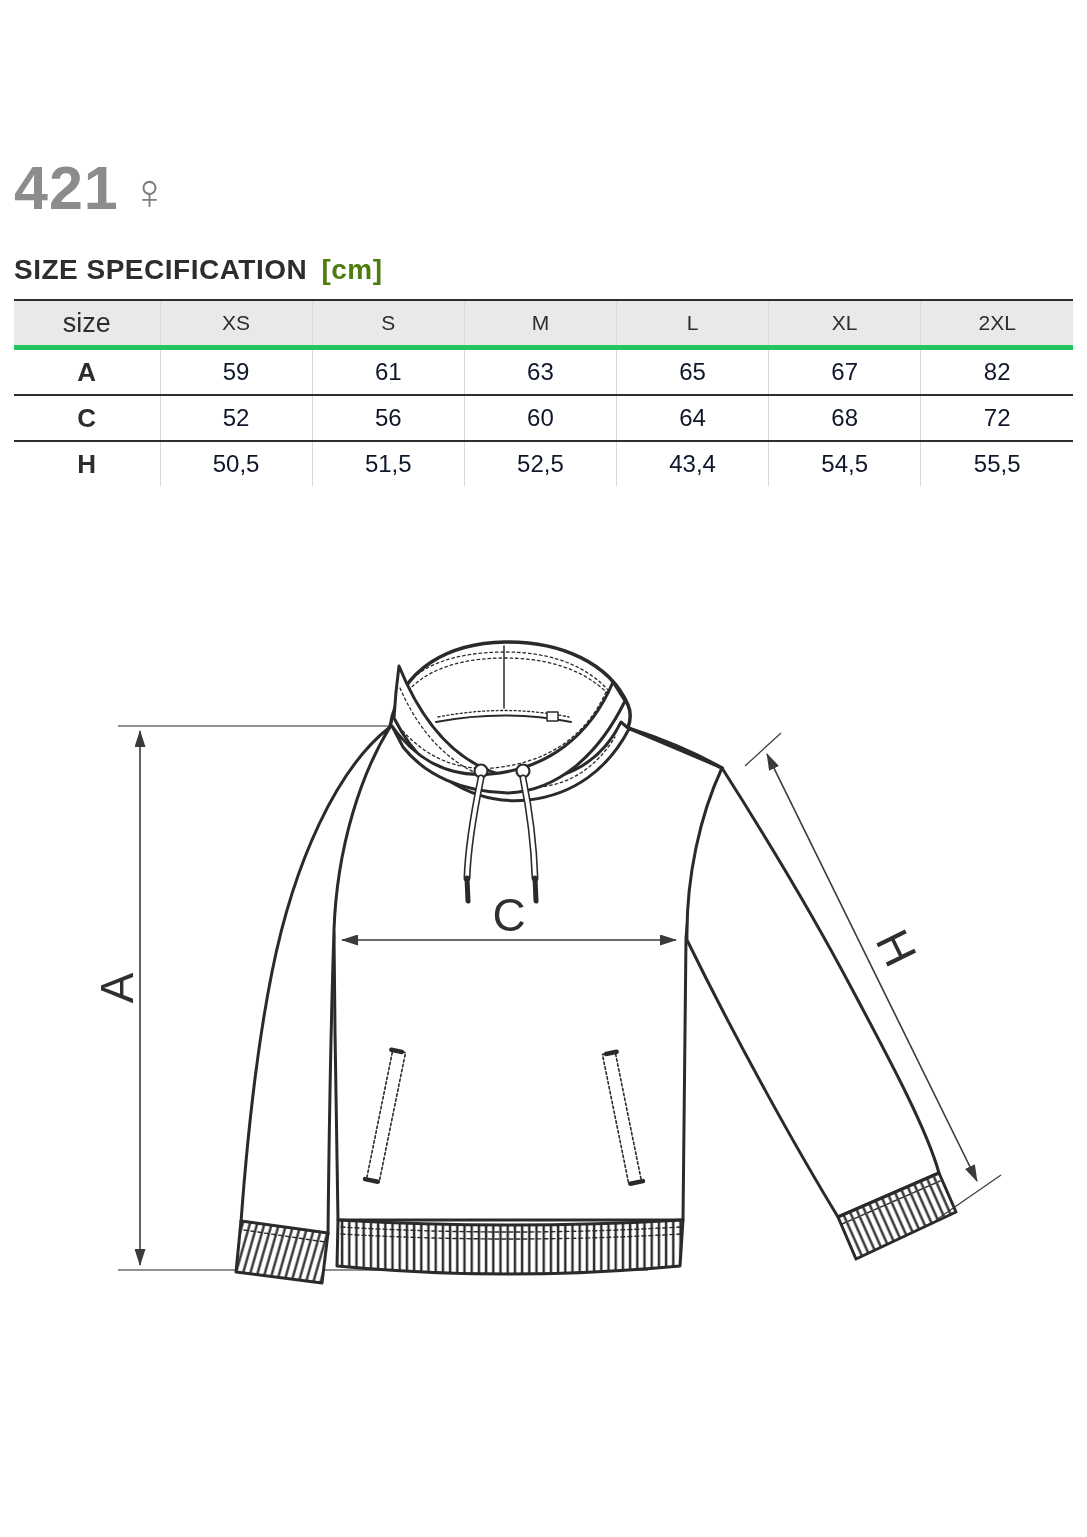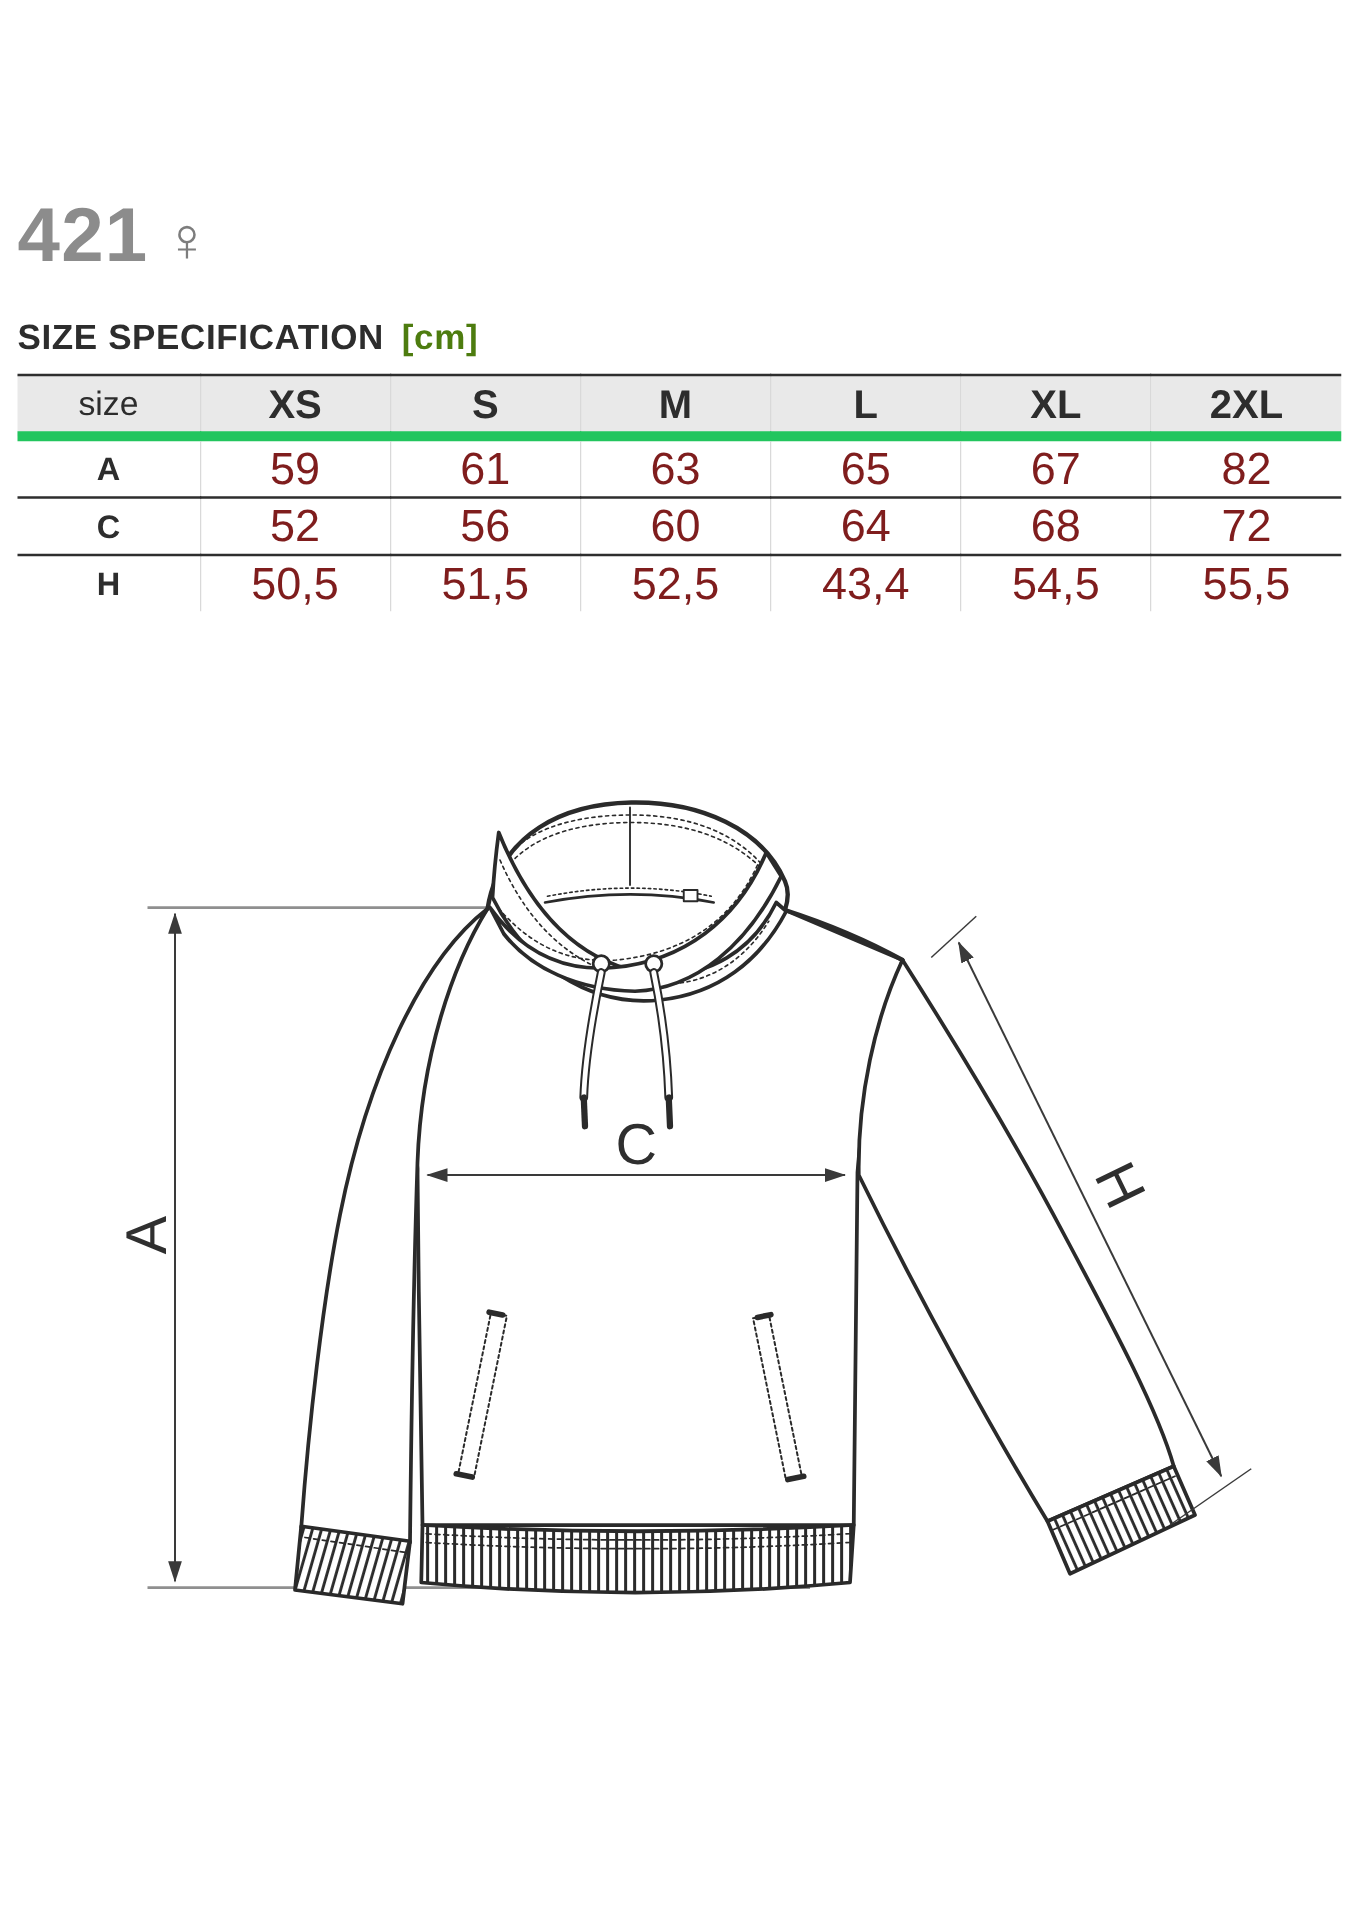--- a/index.html
+++ b/index.html
@@ -12,25 +12,25 @@
   .gender{font-size:50px;color:#7d7d7d;margin-left:12px;line-height:1;font-weight:400;}
   
   .sec-title{position:absolute;left:14px;top:254px;font-size:28px;font-weight:bold;letter-spacing:.5px;}
   .sec-title .unit{color:#4d7c0f;font-weight:bold;margin-left:6px;}
   
   .size-table{position:absolute;left:14px;top:299px;width:1059px;border-collapse:collapse;
               border-top:2.5px solid #2e2e2e;table-layout:fixed;}
   .size-table col.first{width:146px;}
   .size-table thead tr{background:#e9e9e9;}
   .size-table th,.size-table td{height:44px;text-align:center;vertical-align:middle;padding:0;}
-  .size-table thead{border-bottom:8px solid #22c55e;}
+  .size-table thead{border-bottom:5px solid #22c55e;}
   .size-table tbody tr.rule{border-bottom:2px solid #2e2e2e;}
-  .size-table th{font-size:32px;font-weight:bold;color:#2d2d2d;}
+  .size-table th{font-size:21px;font-weight:normal;color:#2d2d2d;}
   .size-table th.size-label{font-weight:normal;font-size:27px;}
-  .size-table td{font-size:36px;color:#7f1d1d;}
+  .size-table td{font-size:24px;color:#0f172a;}
   .size-table td.row-label{font-weight:bold;color:#2d2d2d;font-size:26px;}
   .size-table th+th,.size-table td+td{border-left:1px solid #d9d9d9;}
   
   .footnote{position:absolute;left:14px;top:487px;font-style:italic;font-size:19.5px;color:#9e9e9e;letter-spacing:.2px;}
   
   .diagram{position:absolute;left:0;top:560px;}
   .dim-label{font-size:46px;fill:#2f2f2f;font-family:"Liberation Sans","DejaVu Sans",sans-serif;}
 </style>
 </head>
 <body>

